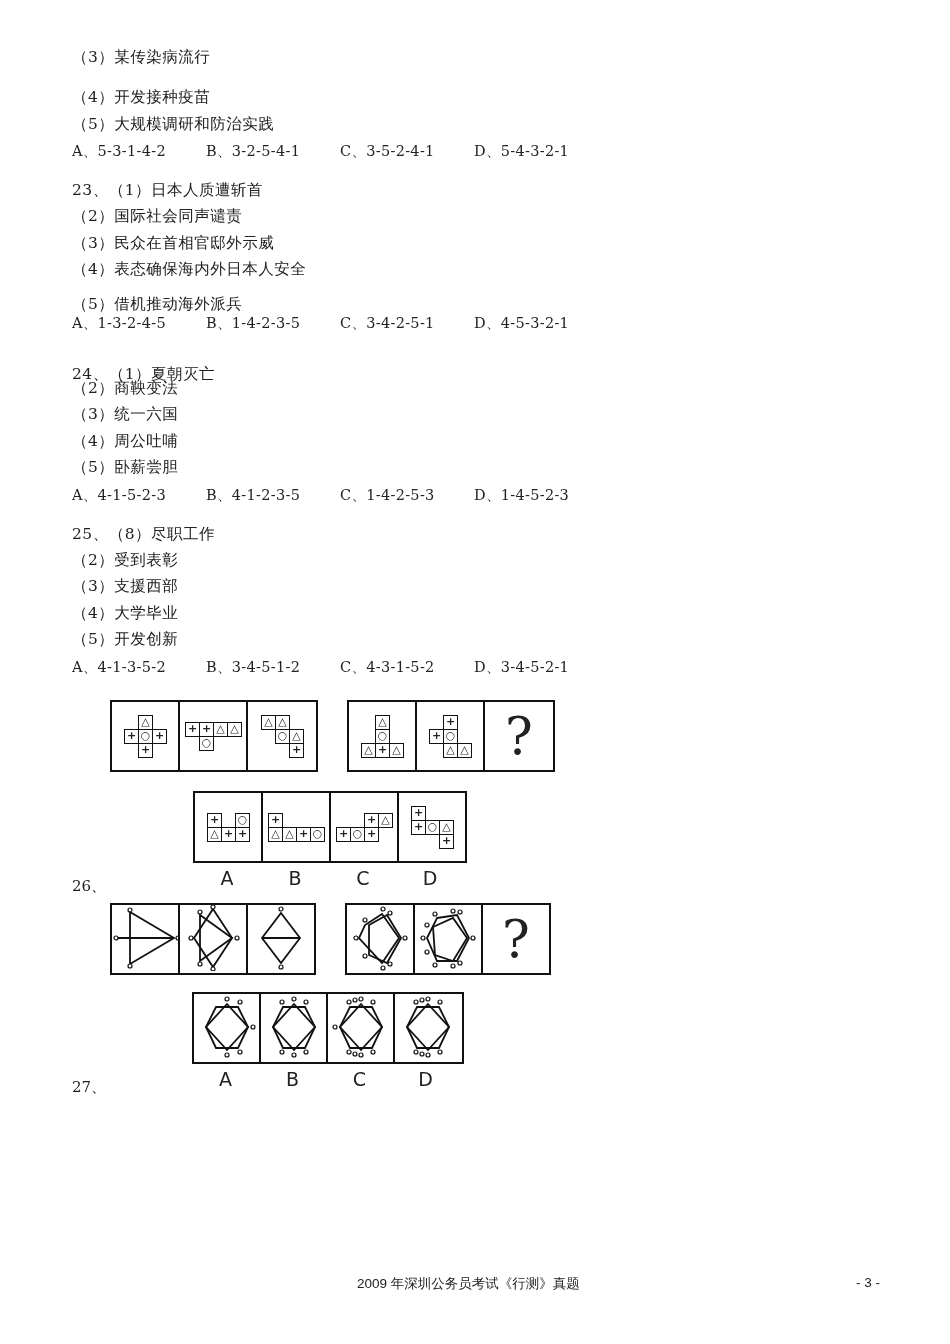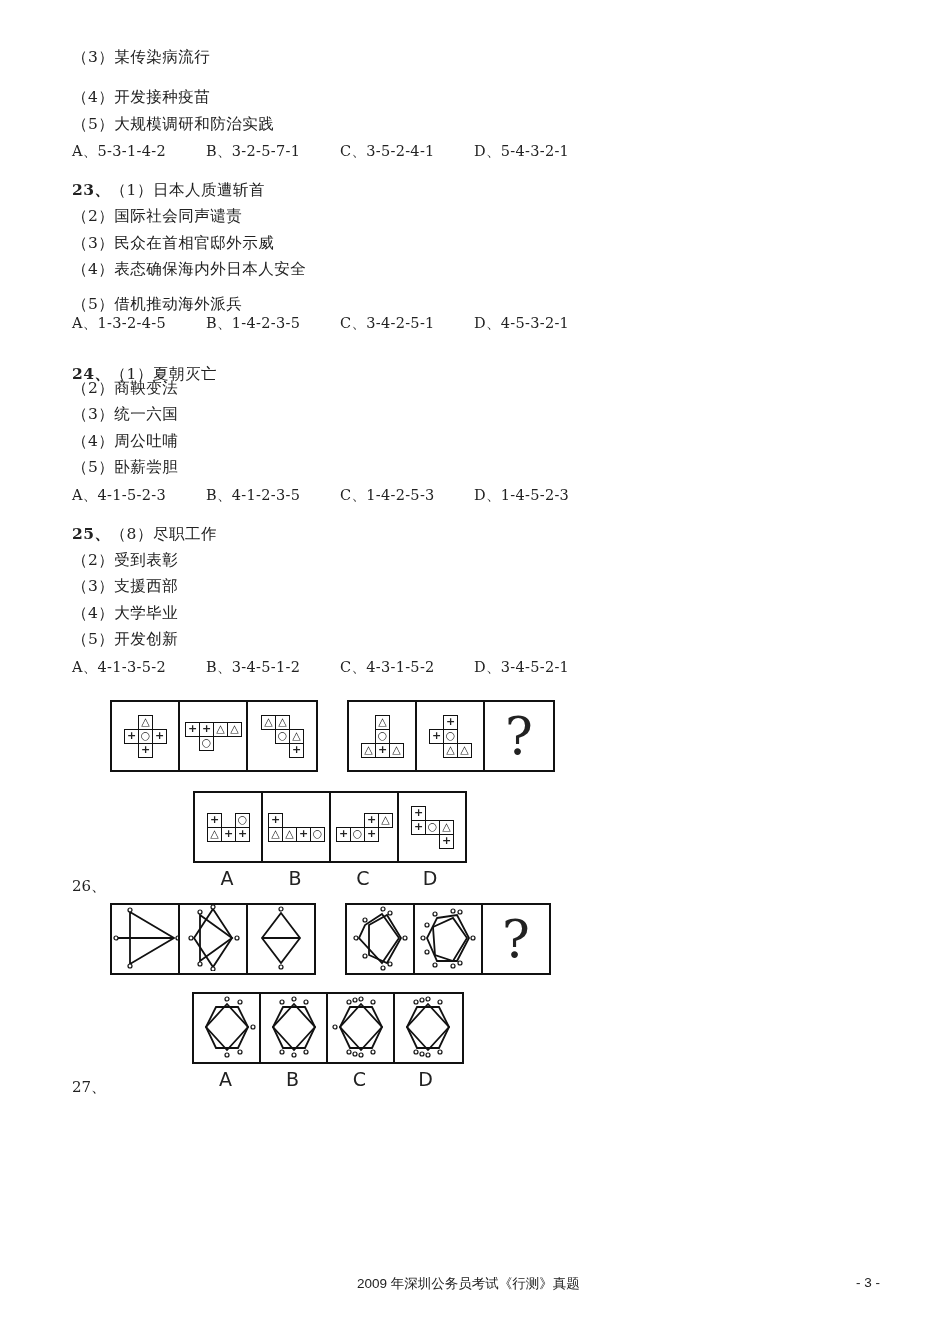--- a/index.html
+++ b/index.html
@@ -1,19 +1,19 @@
 <!DOCTYPE html>
 <html><head>
   <meta charset="utf-8">
   <style>
     html, body { margin: 0; padding: 0; background: #ffffff; }
     body { width: 950px; height: 1344px; position: relative; overflow: hidden;
            font-family: "DejaVu Serif", "Liberation Serif", serif; color: #222; }
     .line { position: absolute; left: 72px; font-size: 15.5px; line-height: 20px; white-space: nowrap; letter-spacing: 0.5px; }
-    .qnum { font-weight: bold; }
+    .qnum { font-weight: normal; }
     .opts { position: absolute; left: 72px; font-size: 14.5px; white-space: nowrap; letter-spacing: 0.3px; }
     .opts span { display: inline-block; width: 134px; }
     .qlabel { position: absolute; left: 72px; font-size: 15px; }
     .panel { position: absolute; display: flex; border: 2px solid #111; background: #fff; }
     .panel .box { height: 100%; border-right: 2px solid #111; box-sizing: border-box; position: relative; }
     .panel .box:last-child { border-right: none; }
     .net { position: absolute; }
     .cell { position: absolute; width: 15px; height: 15px; border: 1.5px solid #111; box-sizing: border-box;
             background: #fff; font-family: "DejaVu Sans", sans-serif; font-size: 11px; line-height: 12px;
             text-align: center; font-weight: bold; }
@@ -27,21 +27,21 @@
   </style>
 </head>
 <body>
 
 <div>
   <div class="line" style="top:47px">（3）某传染病流行</div>
   <div class="line" style="top:87px">（4）开发接种疫苗</div>
   <div class="line" style="top:114px">（5）大规模调研和防治实践</div>
 </div>
 <div class="opts" style="top:142px">
-  <span>A、5-3-1-4-2</span><span>B、3-2-5-7-1</span><span>C、3-5-2-4-1</span><span>D、5-4-3-2-1</span>
+  <span>A、5-3-1-4-2</span><span>B、3-2-5-4-1</span><span>C、3-5-2-4-1</span><span>D、5-4-3-2-1</span>
 </div>
 
 <div class="line" style="top:180px"><span class="qnum">23、</span><span>（1）日本人质遭斩首</span></div>
 <div class="line" style="top:206px">（2）国际社会同声谴责</div>
 <div class="line" style="top:233px">（3）民众在首相官邸外示威</div>
 <div class="line" style="top:259px">（4）表态确保海内外日本人安全</div>
 <div class="line" style="top:294px">（5）借机推动海外派兵</div>
 <div class="opts" style="top:314px">
   <span>A、1-3-2-4-5</span><span>B、1-4-2-3-5</span><span>C、3-4-2-5-1</span><span>D、4-5-3-2-1</span>
 </div>

